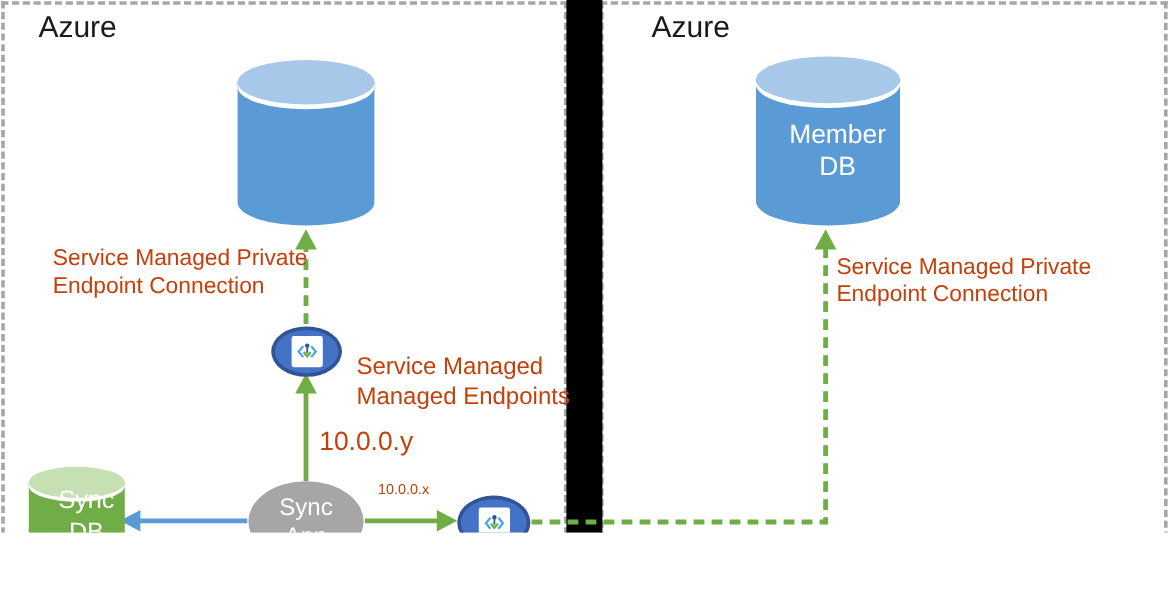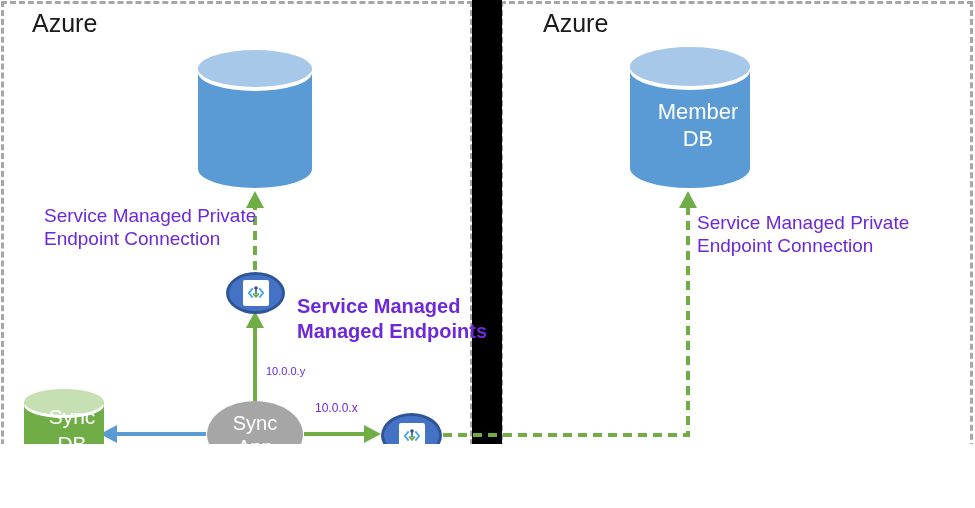--- a/index.html
+++ b/index.html
@@ -47,25 +47,25 @@
   }
 
   .endpoint {
     position:absolute; background:#4472c4; border:3px solid #2f5597; border-radius:50%;
     box-sizing:border-box; display:flex; align-items:center; justify-content:center; z-index:3;
   }
   #ep-hub  { left:226px; top:272px; width:59px; height:42px; }
   #ep-member { left:381px; top:413px; width:61px; height:45px; }
   .ep-square { width:26px; height:26px; background:#fff; border-radius:2px; display:flex; align-items:center; justify-content:center; }
 
-  .lbl { position:absolute; color:#6d28d9; }
+  .lbl { position:absolute; color:#c2410c; }
   #lbl-left-conn  { left:44px;  top:204px; font-size:19px; line-height:23px; }
   #lbl-right-conn { left:697px; top:211px; font-size:19px; line-height:23px; }
-  #lbl-endpoints  { left:297px; top:294px; font-size:20px; font-weight:bold; line-height:25px; }
-  #lbl-ip-y { left:266px; top:365px; font-size:11px; }
+  #lbl-endpoints  { left:297px; top:294px; font-size:20px; font-weight:normal; line-height:25px; }
+  #lbl-ip-y { left:266px; top:355px; font-size:22px; }
   #lbl-ip-x { left:315px; top:401px; font-size:12px; }
 </style>
 </head>
 <body>
 
 <div class="canvas">
 
   <div class="azure-box" id="box-left"></div>
   <div class="azure-box" id="box-right"></div>
   <div class="region-title" id="title-left">Azure</div>

